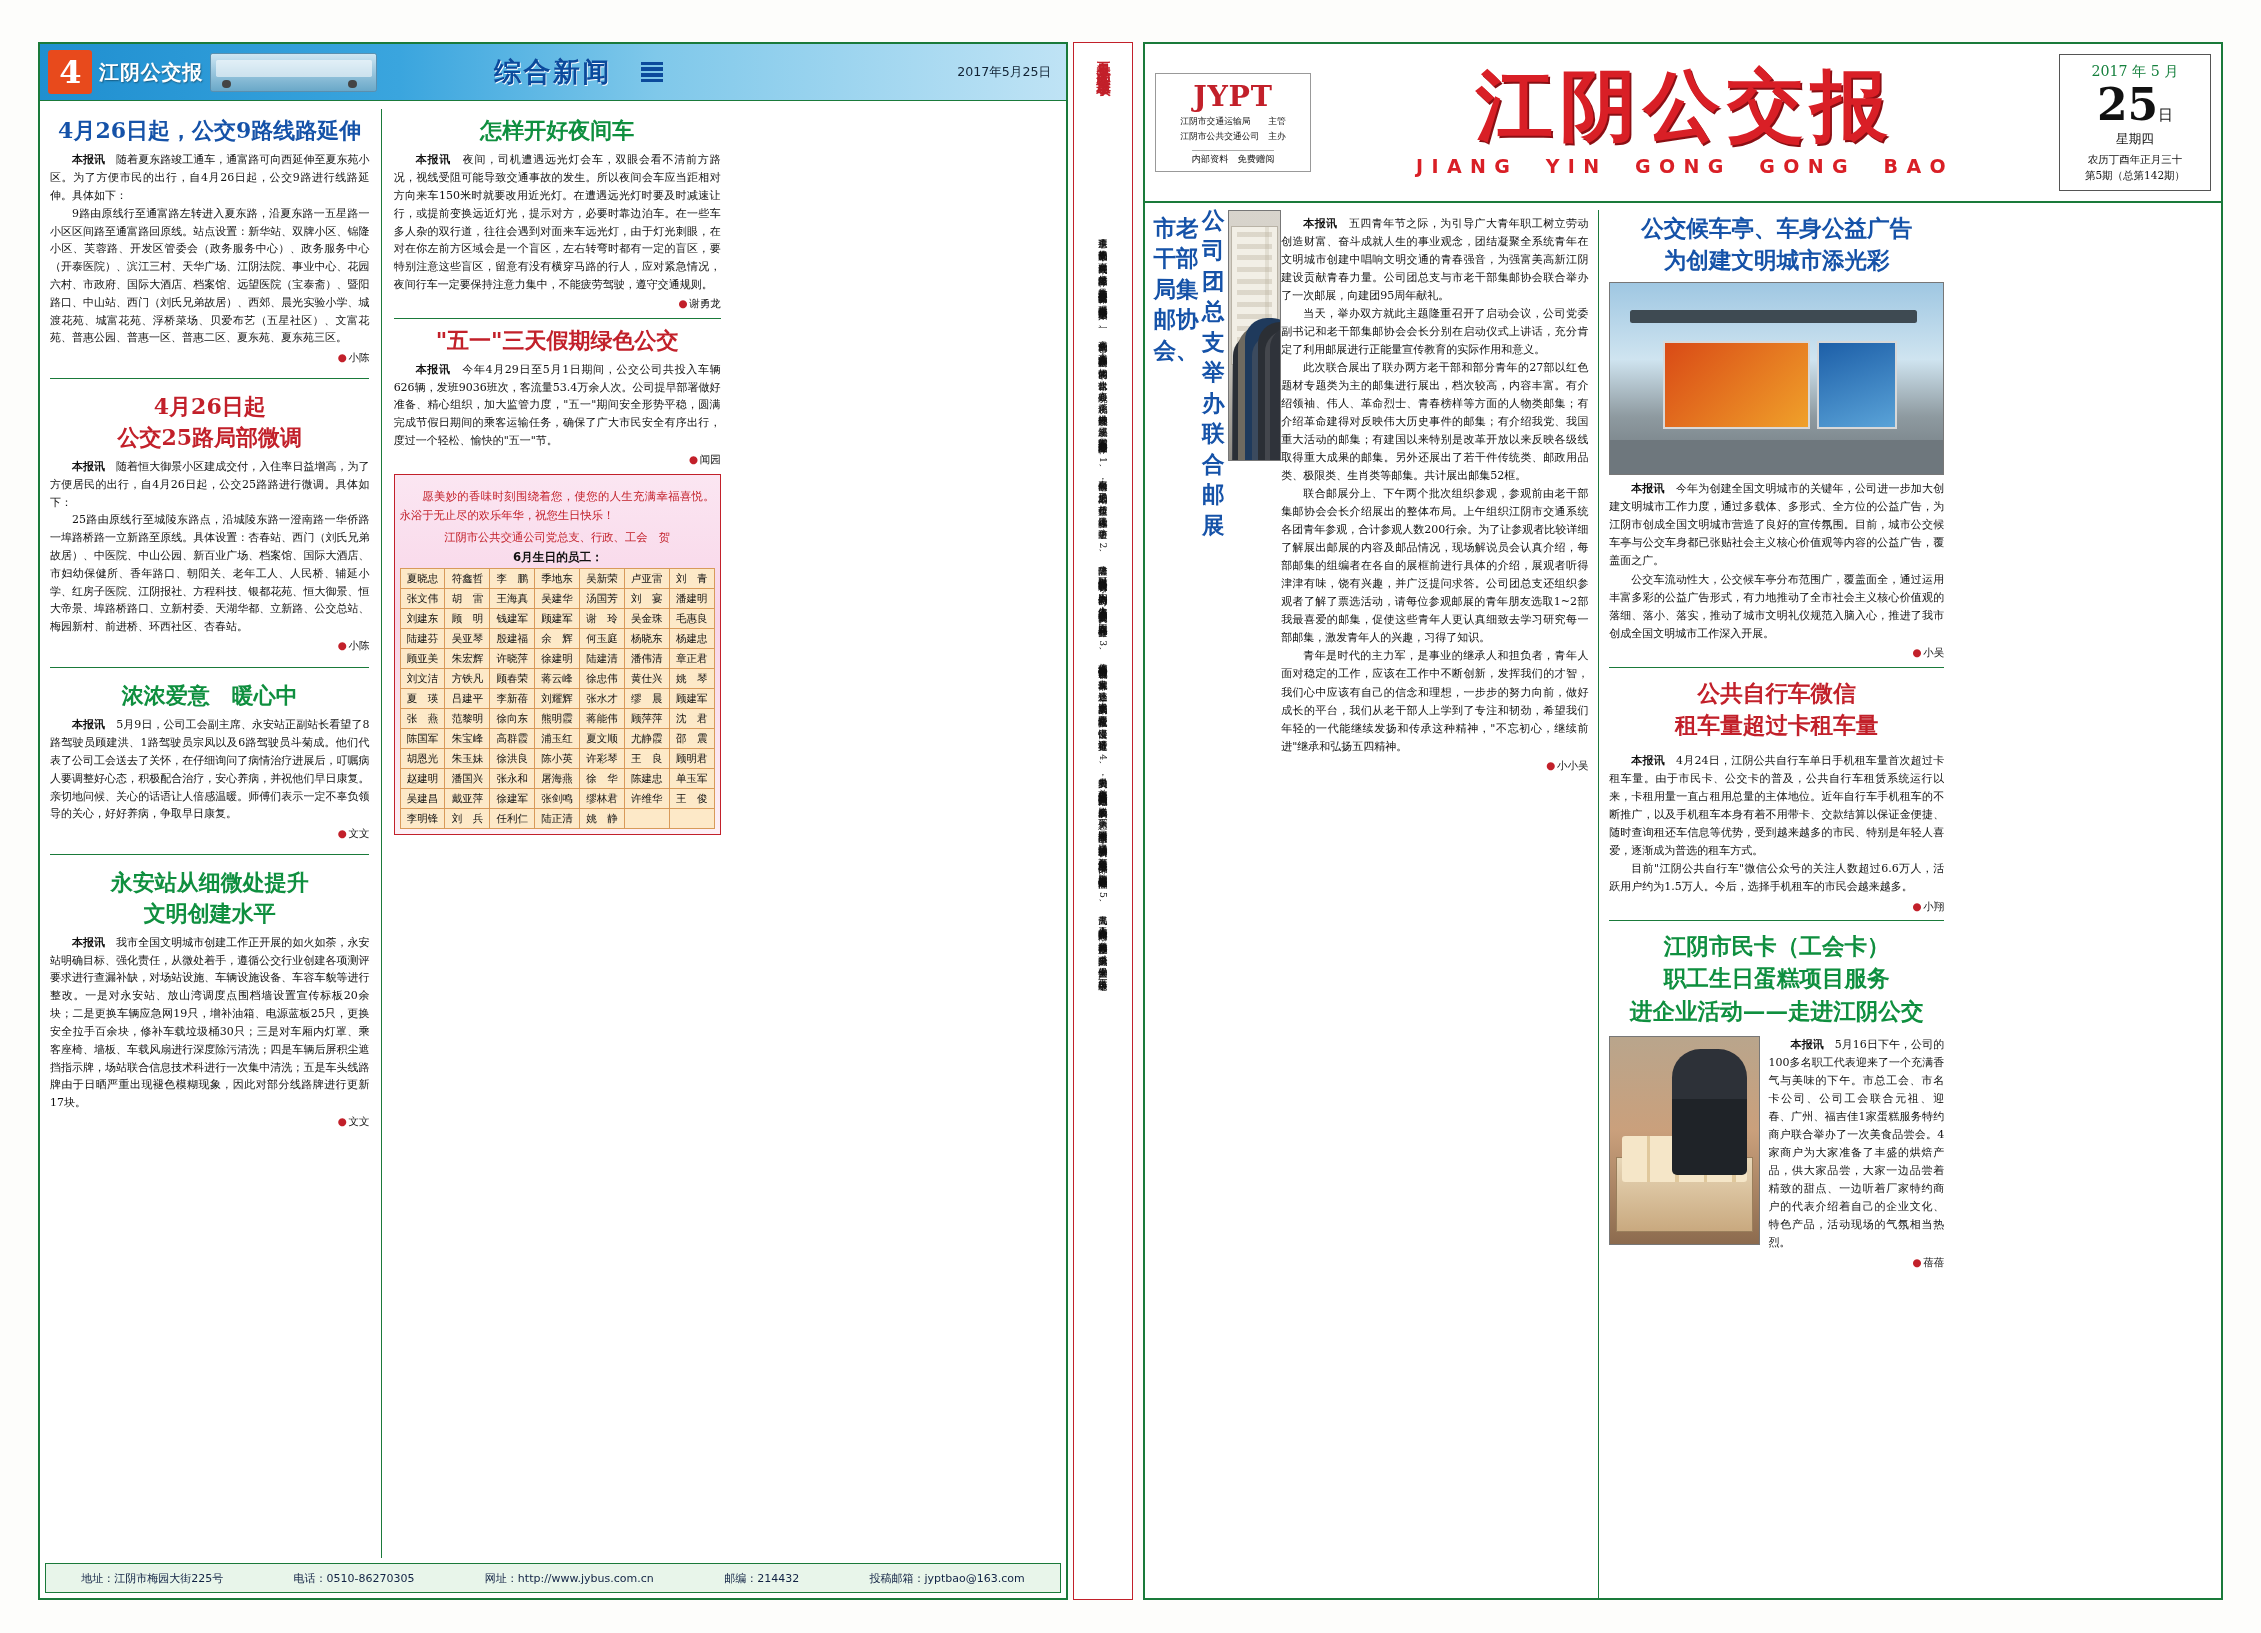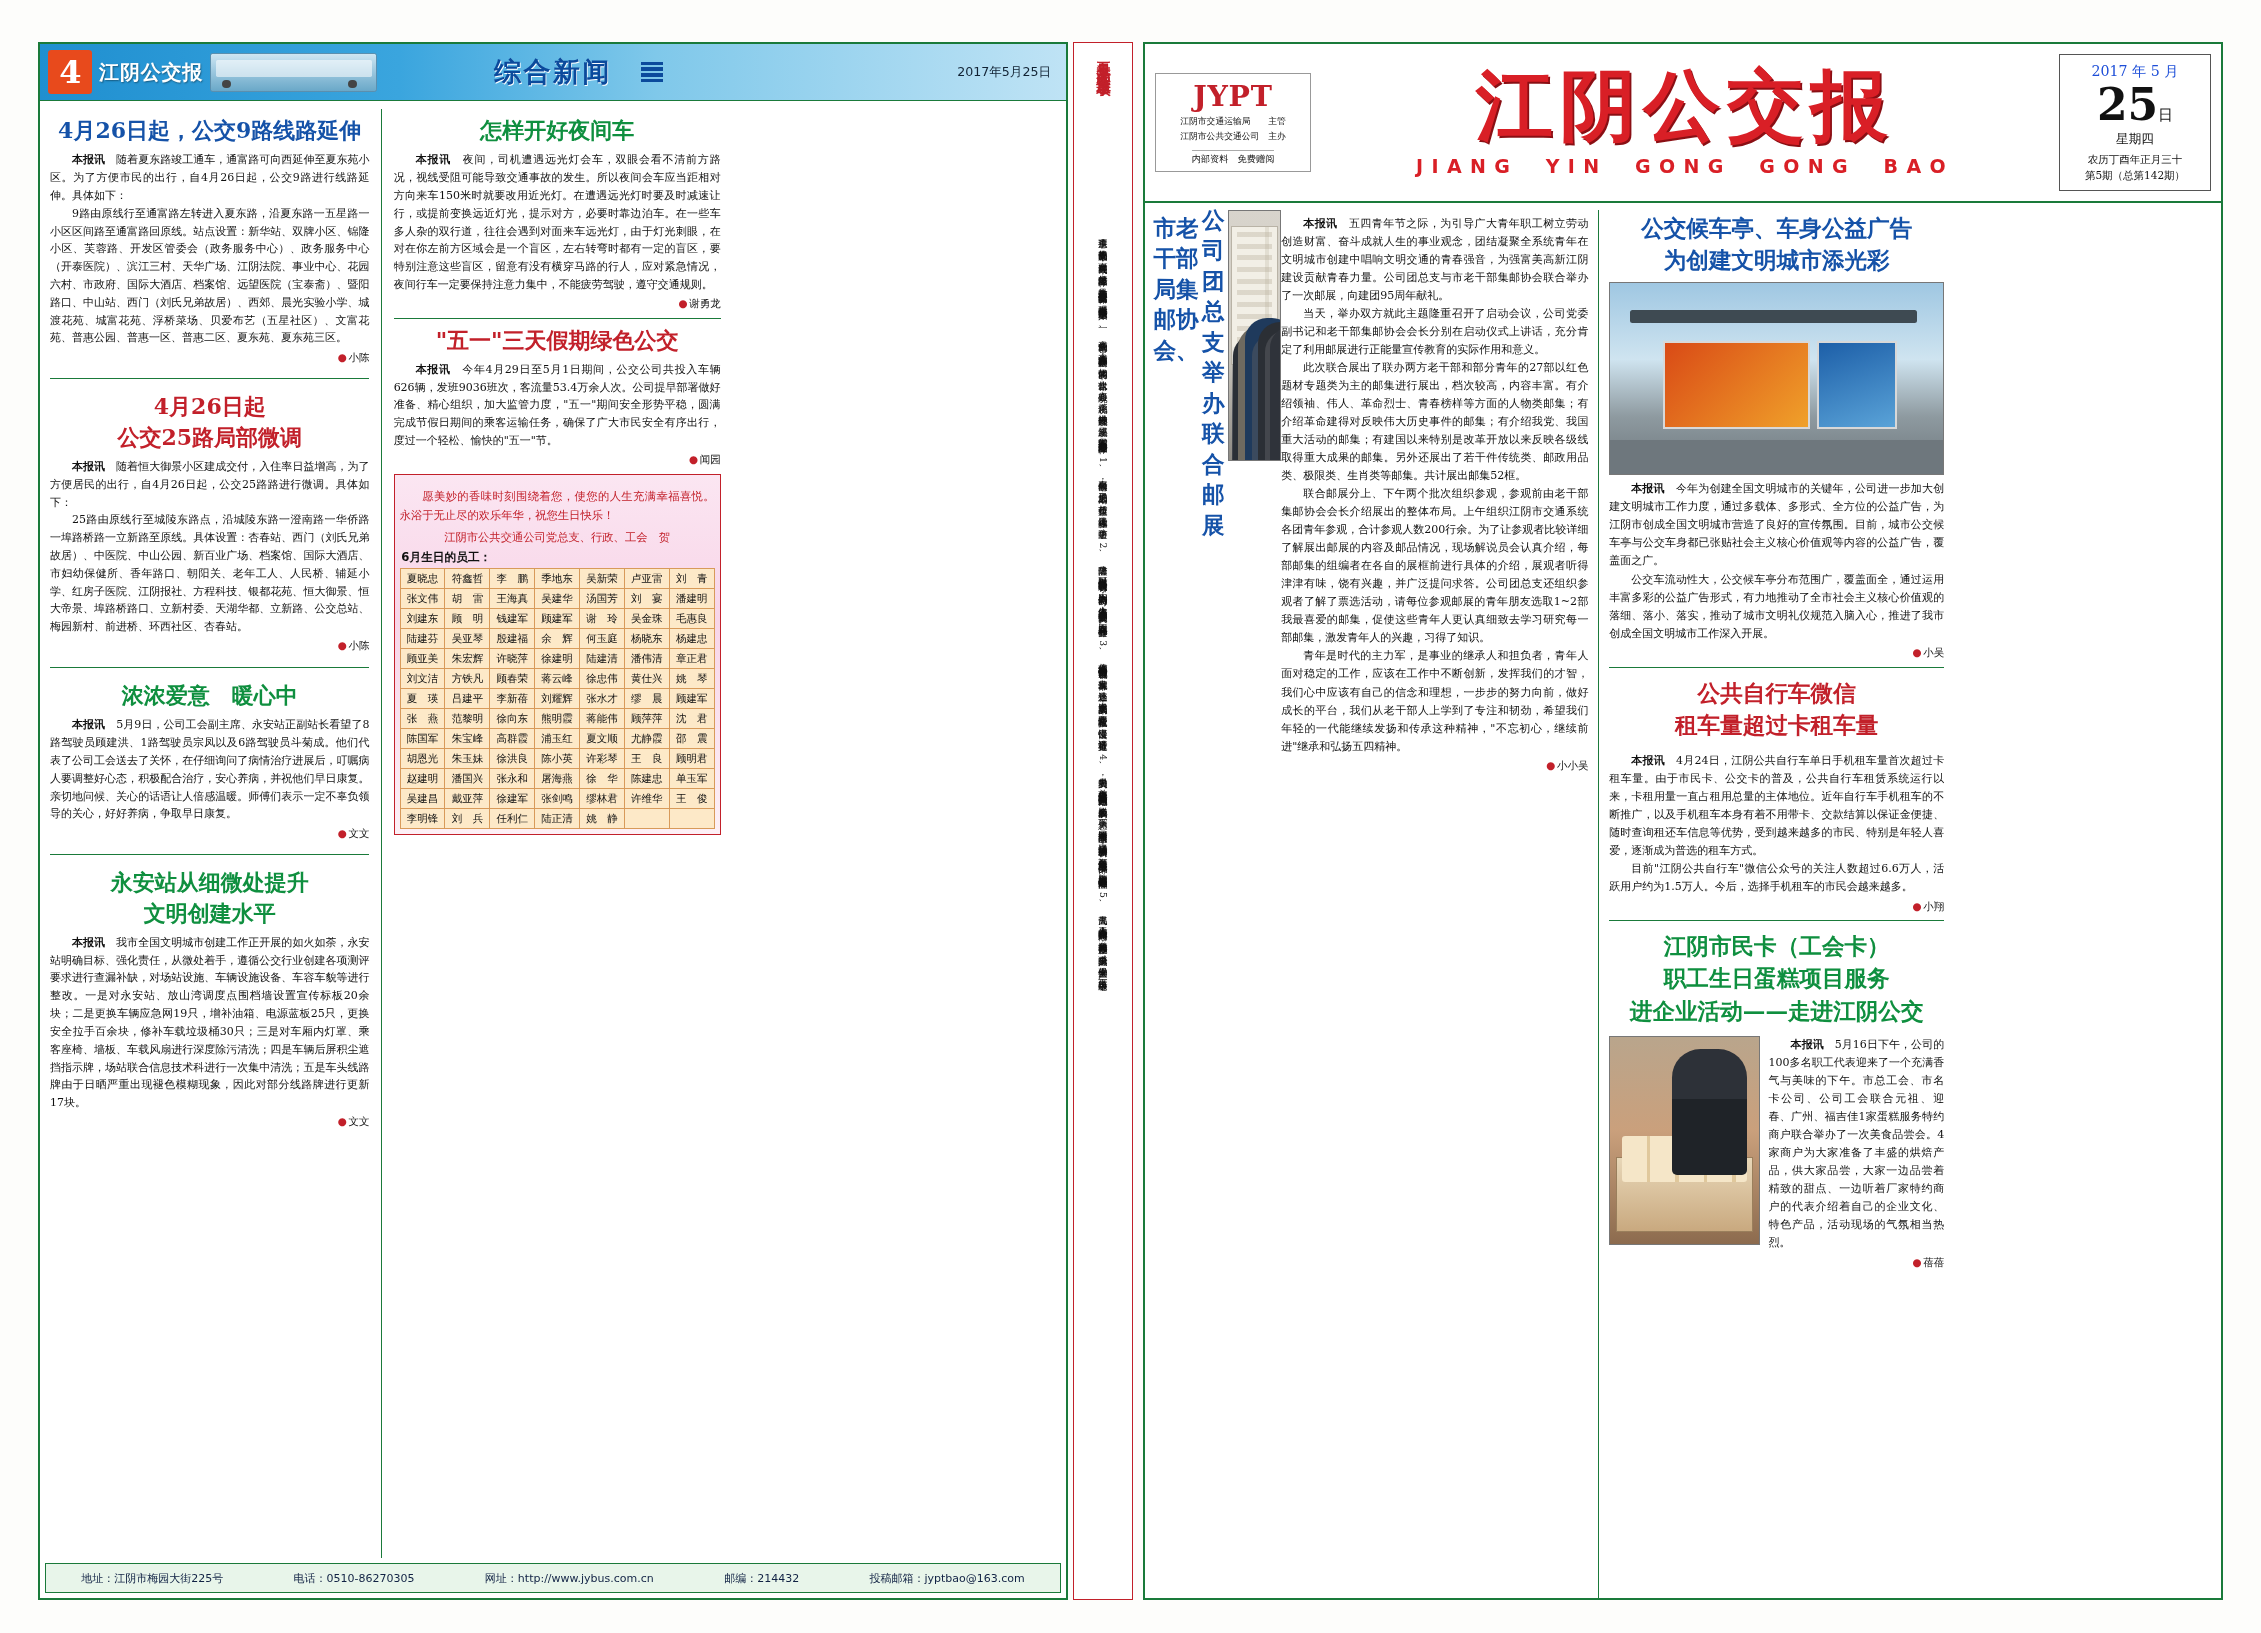--- a/index.html
+++ b/index.html
@@ -167,21 +167,21 @@
     font-size: 20px; color: #fff; font-style: italic;
     text-shadow: 1.7px 1.7px 0 #e0409a;
     font-family: "DejaVu Serif", serif;
   }
   .bday-wish {
     font-size: 11.3px; color: #c2202a; line-height: 1.7;
     text-align: justify; text-indent: 2em; margin-top: 6.7px;
     font-family: "DejaVu Serif", serif;
   }
   .bday-sign { font-size: 11.3px; color: #c2202a; text-align: center; margin: 5px 0; }
-  .bday-mon { font-size: 11.7px; color: #111; font-weight: bold; margin: 3.3px 0 3.3px 1.7px; }
+  .bday-mon { font-size: 11.7px; color: #111; font-weight: bold; margin: 3.3px 0 3.3px 1.7px; text-align: center; }
   table.bday-tbl {
     width: 100%; border-collapse: collapse;
     background: #fde9c8; border: 1.7px solid #c2202a;
   }
   table.bday-tbl td {
     border: 0.8px solid #d89a5a;
     font-size: 10.5px; padding: 2.5px 1.7px; text-align: center;
     color: #111; font-family: "DejaVu Serif", serif;
   }
 
@@ -230,21 +230,21 @@
     text-shadow: 1.7px 1.7px 0 #8a0f14;
   }
   .rp-pinyin {
     font-size: 19px; color: #d91f26; letter-spacing: 8.4px; margin-top: 8.4px;
     font-weight: bold;
   }
   .rp-datebox {
     width: 152px; border: 0.8px solid #555; padding: 6.7px 3.3px;
     text-align: center; font-family: "DejaVu Serif", serif;
   }
-  .rp-datebox .y { font-size: 14.2px; color: #1d4ed8; }
+  .rp-datebox .y { font-size: 14.2px; color: #15803d; }
   .rp-datebox .d { font-size: 44px; font-weight: bold; color: #111; line-height: 1.1; }
   .rp-datebox .d small { font-size: 15px; font-weight: normal; }
   .rp-datebox .w { font-size: 12.6px; color: #111; margin-top: 1.7px;}
   .rp-datebox .l { font-size: 10.5px; color: #111; margin-top: 5px; }
   .rp-datebox .i { font-size: 10.5px; color: #111; margin-top: 2.5px; }
 
   .rp-body { flex: 1; display: flex; padding: 6.7px 8.4px 0 8.4px; gap: 10px; }
   .rp-col-a { width: 435px; display:flex; flex-direction:row; }
   .rp-col-b { width: 335px; display:flex; flex-direction:column; }
 

